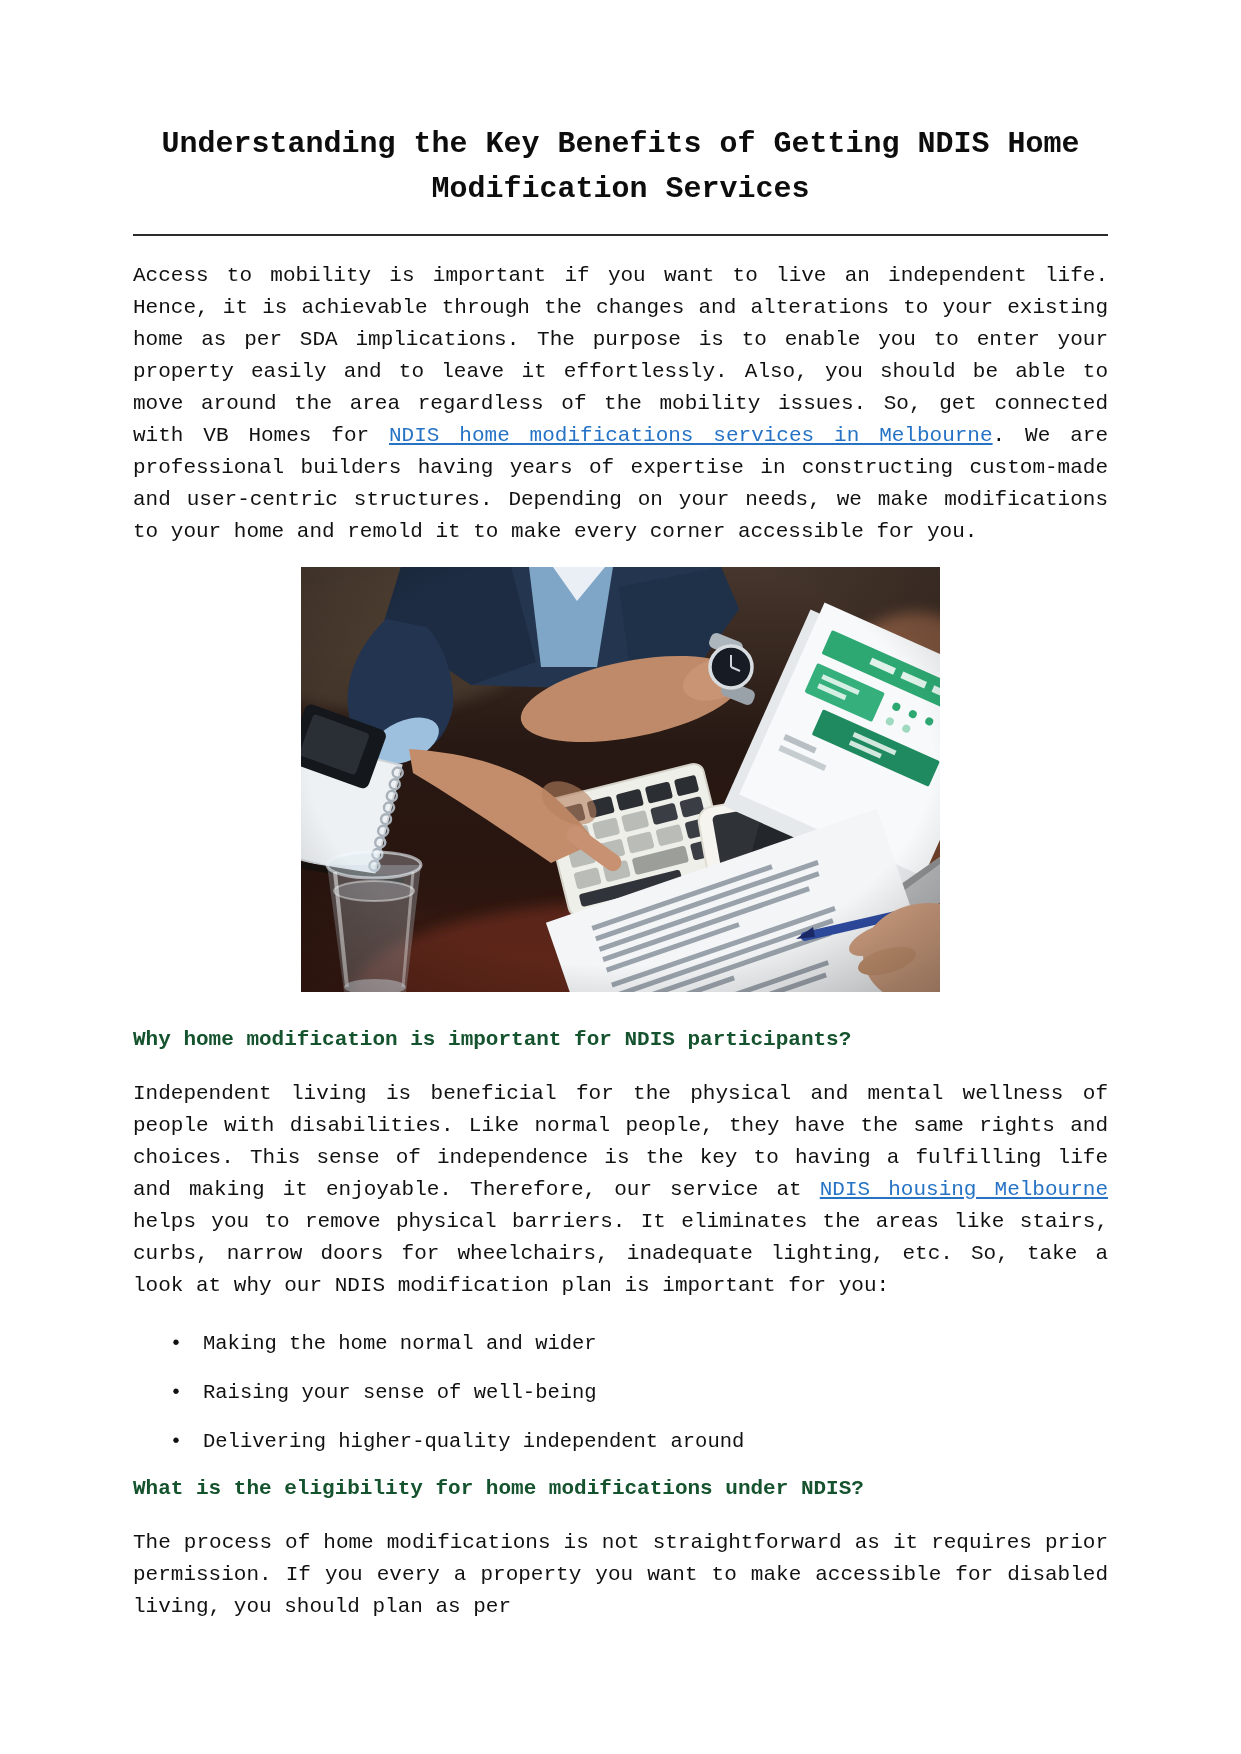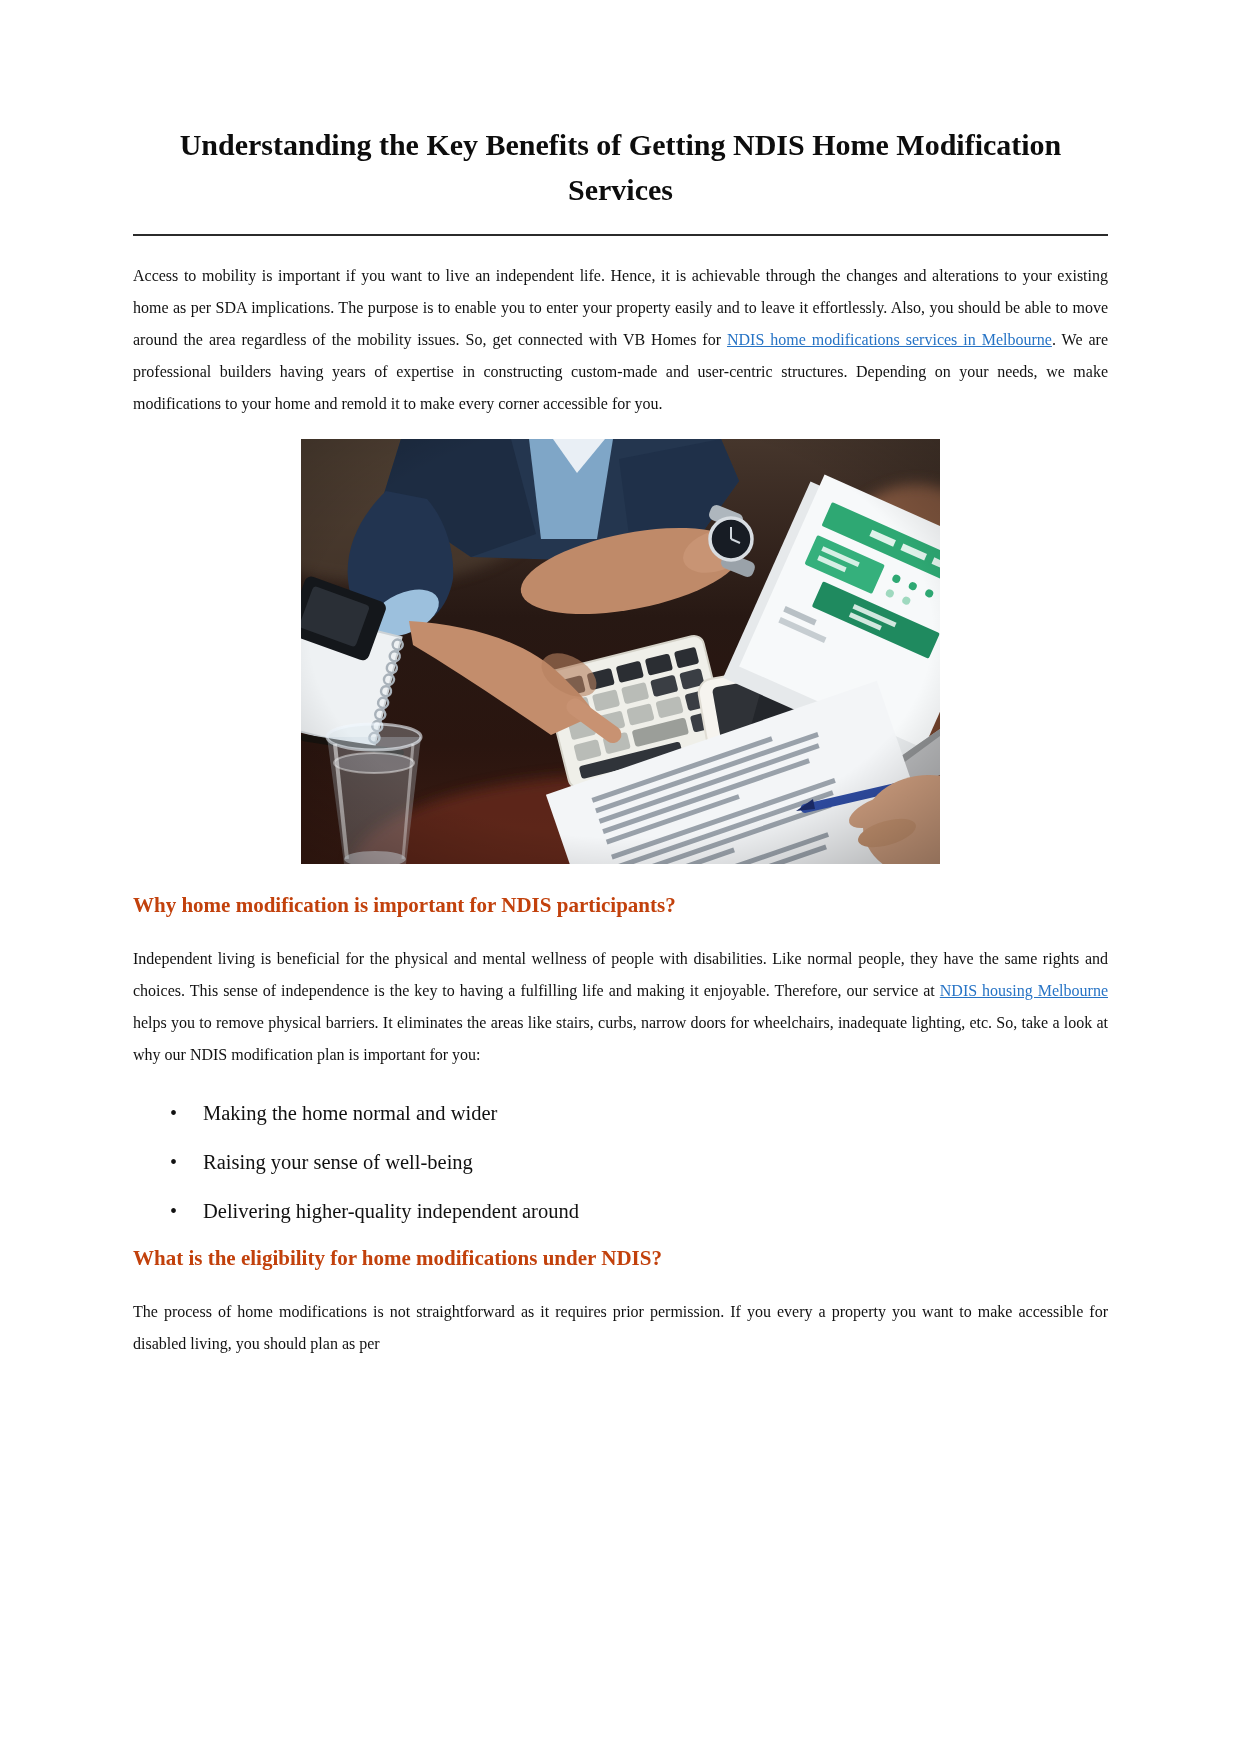--- a/index.html
+++ b/index.html
@@ -1,20 +1,20 @@
 <!DOCTYPE html>
 <html><head>
 <meta charset="utf-8">
 <style>
   html,body{margin:0;padding:0;background:#ffffff;}
   .page{
     position:relative;
     width:1241px;height:1754px;
     background:#ffffff;
-    font-family:Liberation Serif, serif;
+    font-family:Liberation Mono, monospace;
     color:#151515;
     overflow:hidden;
     box-sizing:border-box;
   }
   .content{
     position:absolute;
     left:133px;top:0;
     width:975px;
   }
   .title{
@@ -22,41 +22,41 @@
     padding:0 20px 22px 20px;
     font-size:30px;
     line-height:45px;
     font-weight:bold;
     text-align:center;
     color:#0d0d0d;
     border-bottom:2px solid #2b2b2b;
   }
   p.body{
     margin:24px 0 0 0;
-    font-size:16px;
+    font-size:21px;
     line-height:32px;
     text-align:justify;
     color:#111111;
   }
   a.doc-link{
     color:#2673c5;
     text-decoration:underline;
     cursor:pointer;
   }
   .photo-wrap{
     width:639px;
     margin:19px auto 0 auto;
   }
   .photo-wrap svg{display:block;}
   h2.sub{
-    margin:27px 0 0 0;
+    margin:34px 0 0 0;
     font-size:21px;
     line-height:28px;
     font-weight:bold;
-    color:#c2410c;
+    color:#14532d;
   }
   ul.bullets{
     list-style:none;
     margin:26px 0 0 0;
     padding:0;
   }
   ul.bullets li{
     position:relative;
     padding-left:70px;
     font-size:20.5px;

